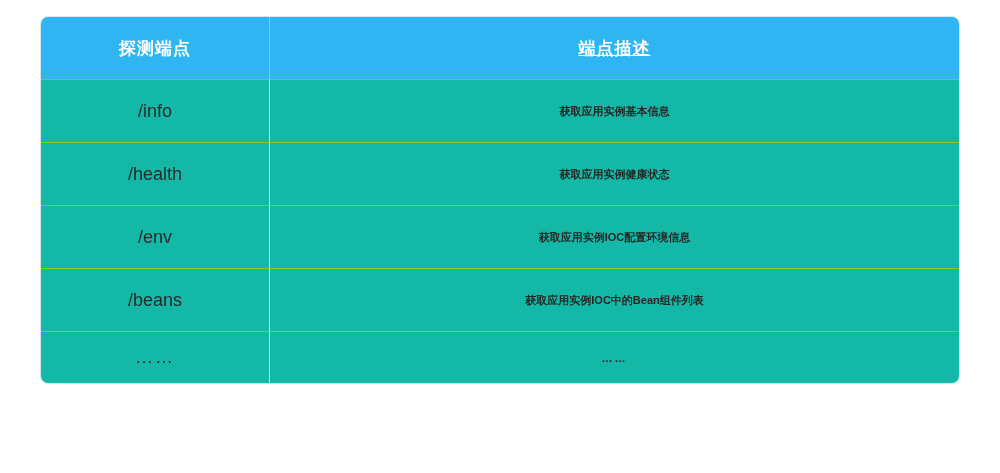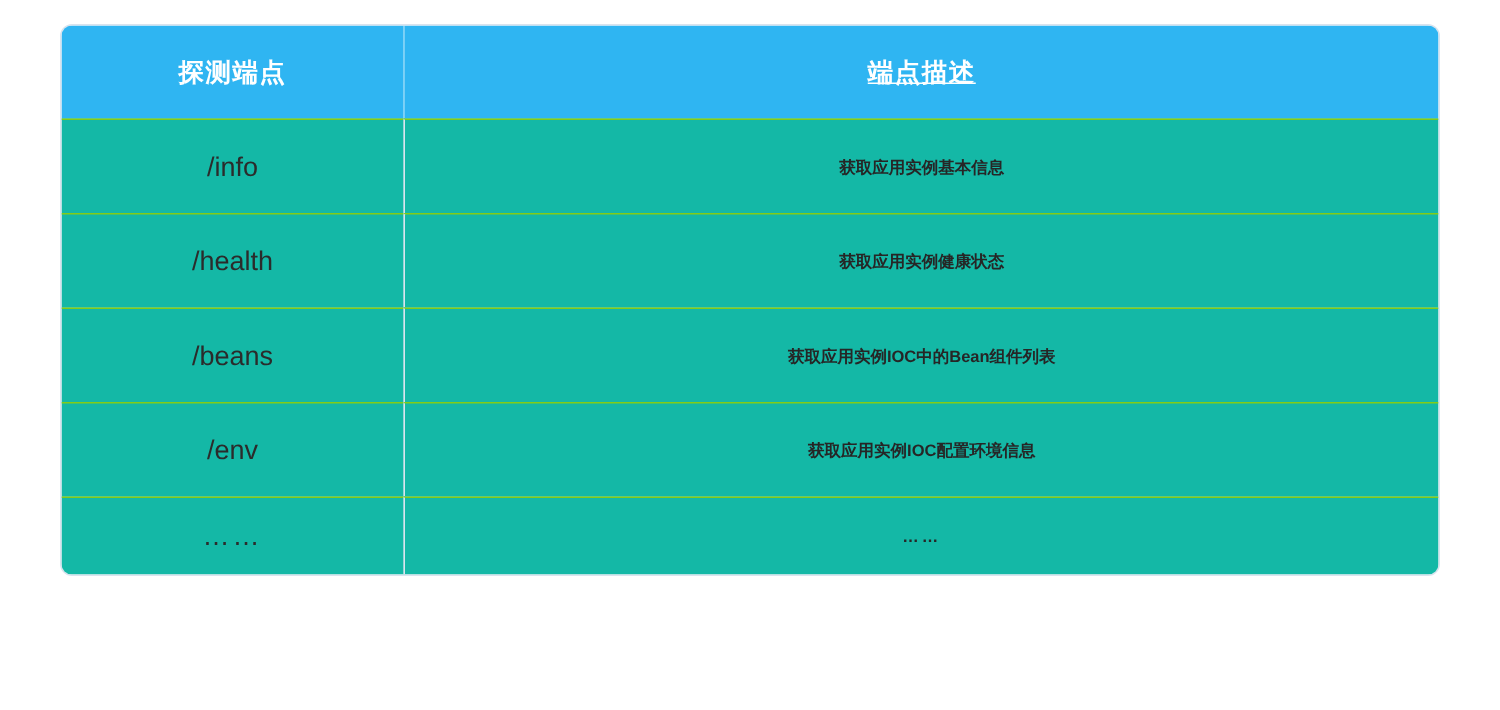--- a/index.html
+++ b/index.html
@@ -95,26 +95,26 @@
     <tbody>
       <tr>
         <td class="endpoint-cell">/info</td>
         <td class="desc-cell">获取应用实例基本信息</td>
       </tr>
       <tr>
         <td class="endpoint-cell">/health</td>
         <td class="desc-cell">获取应用实例健康状态</td>
       </tr>
       <tr>
+        <td class="endpoint-cell">/env</td>
+        <td class="desc-cell">获取应用实例IOC配置环境信息</td>
+      </tr>
+      <tr>
         <td class="endpoint-cell">/beans</td>
         <td class="desc-cell">获取应用实例IOC中的Bean组件列表</td>
-      </tr>
-      <tr>
-        <td class="endpoint-cell">/env</td>
-        <td class="desc-cell">获取应用实例IOC配置环境信息</td>
       </tr>
       <tr class="ellipsis-row">
         <td class="endpoint-cell">……</td>
         <td class="desc-cell">……</td>
       </tr>
     </tbody>
   </table>
 </div>
 
 </body></html>

